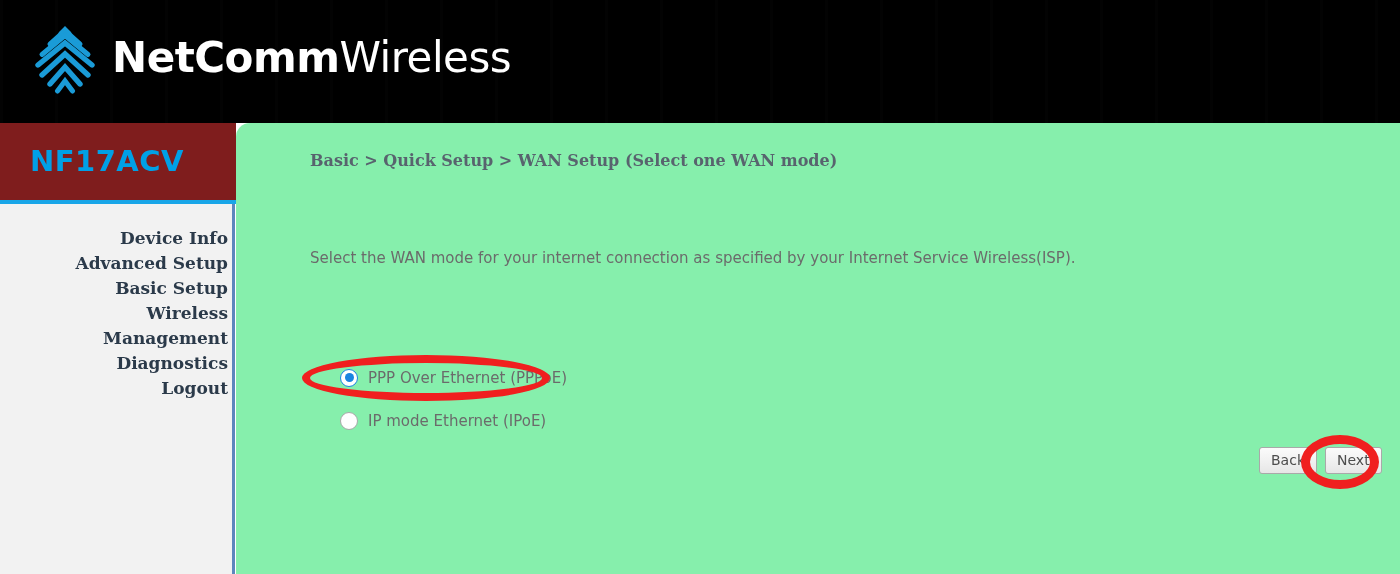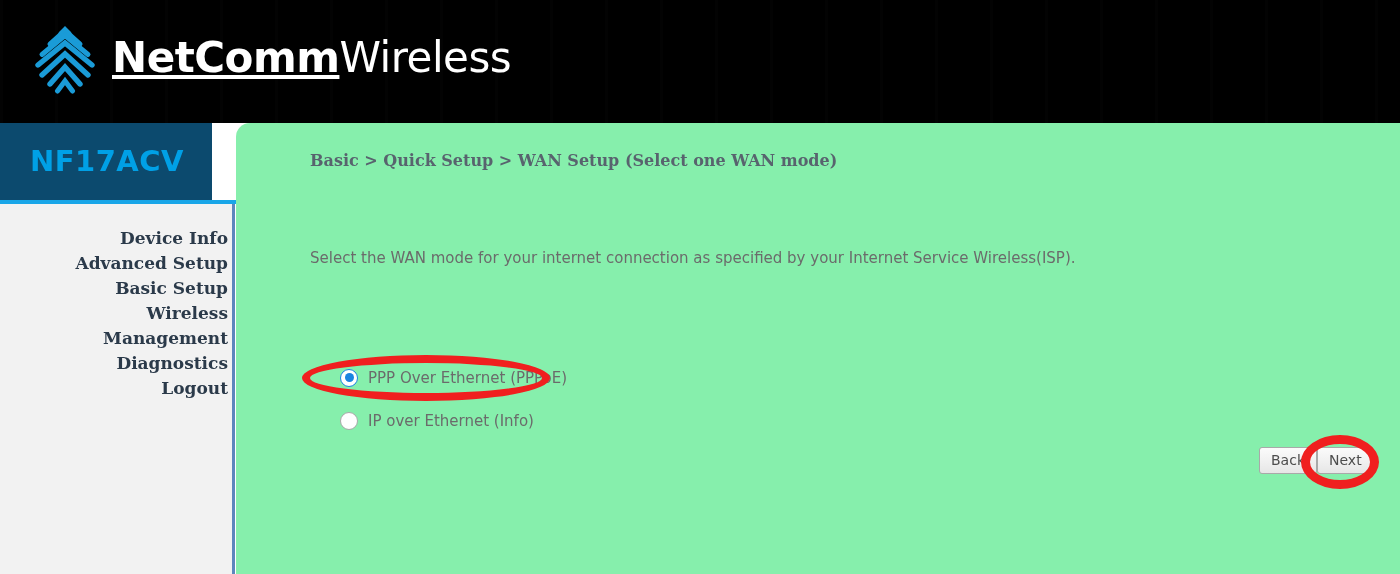--- a/index.html
+++ b/index.html
@@ -56,38 +56,38 @@
     margin-right: 8px;
   }
   .brand-text {
     font-size: 42px;
     line-height: 42px;
     letter-spacing: -0.5px;
     white-space: nowrap;
     color: #ffffff;
     font-family: "DejaVu Sans", "Liberation Sans", sans-serif;
   }
-  .brand-text .b1 { font-weight: bold; text-decoration: underline; }
+  .brand-text .b1 { font-weight: bold; }
   .brand-text .b2 { font-weight: normal; }
 
   
   .sidebar {
     position: absolute;
     left: 0;
     top: 123px;
     width: 236px;
     height: 451px;
   }
   .sidebar-head {
     position: absolute;
     left: 0;
     top: 0;
-    width: 212px;
+    width: 236px;
     height: 77px;
-    background: #0c4a6e;
+    background: #7f1d1d;
   }
   .sidebar-model {
     position: absolute;
     left: 0;
     top: 21px;
     width: 214px;
     text-align: center;
     font-size: 29px;
     font-weight: bold;
     color: #00a0e6;
@@ -209,20 +209,21 @@
     white-space: nowrap;
     font-family: "DejaVu Sans", "Liberation Sans", sans-serif;
   }
 
   
   .btn-bar {
     position: absolute;
     left: 1023px;
     top: 324px;
     display: flex;
+    gap: 8px;
   }
   .btn {
     min-width: 50px;
     height: 27px;
     padding: 0 11px;
     font-size: 14px;
     color: #4d4d4d;
     background: linear-gradient(to bottom, #fbfbfb 0%, #f0f0f0 55%, #e6e6e6 100%);
     border: 1px solid #a9a9a9;
     border-radius: 3px;
@@ -305,21 +306,21 @@
 
   <div class="options">
 
     <label class="option-row">
       <span class="radio on"></span>
       <span class="option-label">PPP Over Ethernet (PPPoE)</span>
     </label>
 
     <label class="option-row">
       <span class="radio off"></span>
-      <span class="option-label">IP over Ethernet (Info)</span>
+      <span class="option-label">IP mode Ethernet (IPoE)</span>
     </label>
 
   </div>
 
   <div class="btn-bar">
     <button type="button" class="btn">Back</button>
     <button type="button" class="btn">Next</button>
   </div>
 
 </main>

